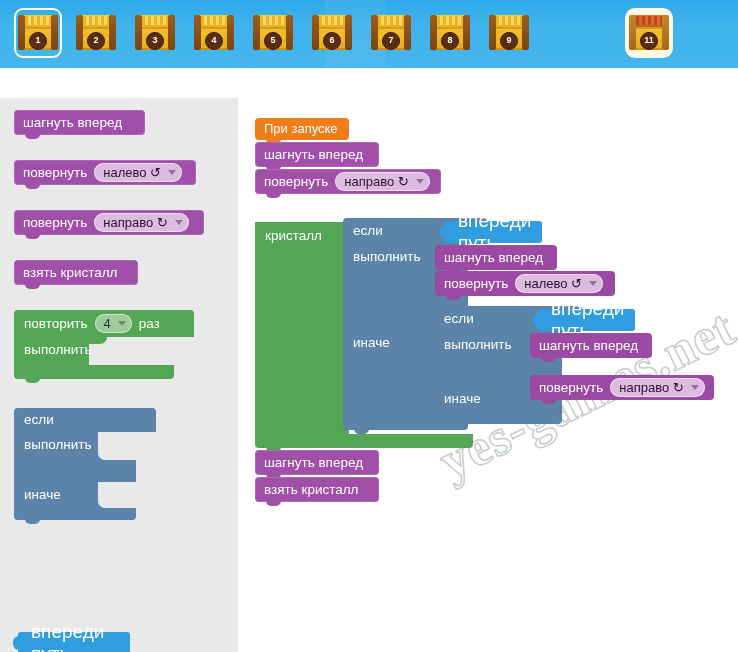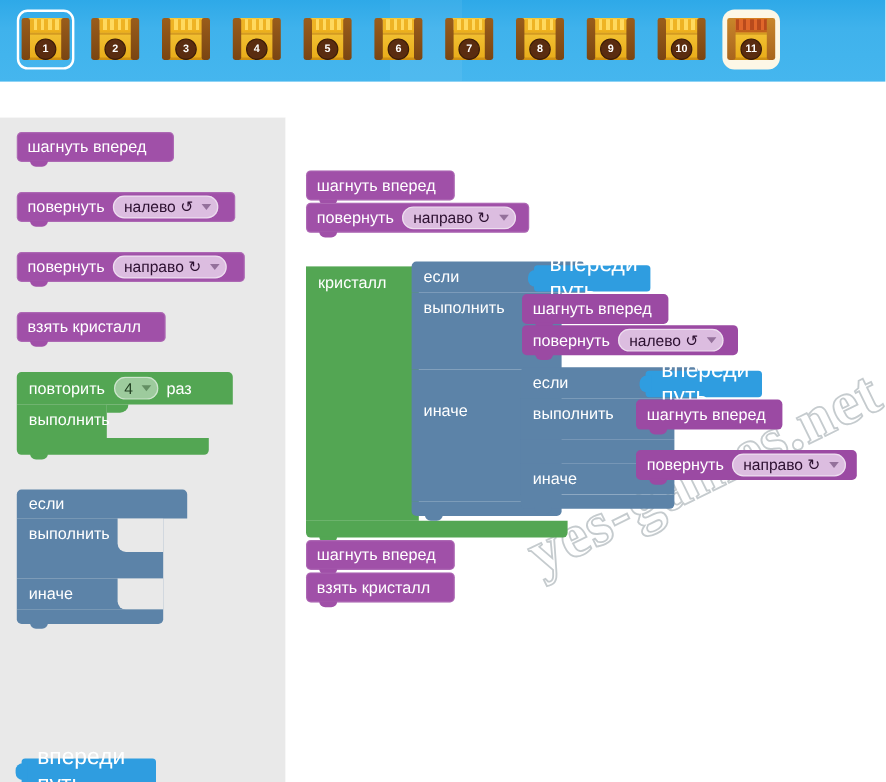--- a/index.html
+++ b/index.html
@@ -57,21 +57,21 @@
     position:absolute;left:50%;top:17px;transform:translateX(-50%);
     width:16px;height:16px;border-radius:50%;
     background:#5a2c10;border:1px solid #3c1c08;
     color:#fff;font-size:9px;line-height:14px;text-align:center;
     font-family:"Liberation Sans",sans-serif;font-weight:bold;
   }
   .lvl.current{
     border:2px solid #ffffff;border-radius:9px;
   }
   .lvl.locked{
-    background:#fdf7e6;border-radius:10px;
+    background:#fdf7e6;border-radius:10px;margin-left:23px;
   }
   .lvl.locked .chest-lid{
     background:linear-gradient(to bottom,#d8801f,#b8571a);
   }
   .lvl.locked .chest-lid:after{
     background:repeating-linear-gradient(90deg,#e0662a 0 3px,#b94a1c 3px 6px);
   }
   .lvl.locked .chest-body{
     background:linear-gradient(to bottom,#f2c133 0%,#e8ab18 100%);
   }
@@ -257,29 +257,20 @@
         <div class="chest-badge">8</div>
       </div>
     </div>
     <div class="lvl" style="left:485px">
       <div class="chestwrap">
         <div class="chest-lid"></div>
           <div class="chest-body"></div>
         <div class="chest-side l"></div>
           <div class="chest-side r"></div>
         <div class="chest-badge">9</div>
-      </div>
-    </div>
-    <div class="lvl" style="left:544px">
-      <div class="chestwrap">
-        <div class="chest-lid"></div>
-          <div class="chest-body"></div>
-        <div class="chest-side l"></div>
-          <div class="chest-side r"></div>
-        <div class="chest-badge">10</div>
       </div>
     </div>
     <div class="lvl locked" style="left:602px">
       <div class="chestwrap">
         <div class="chest-lid"></div>
           <div class="chest-body"></div>
         <div class="chest-side l"></div>
           <div class="chest-side r"></div>
         <div class="chest-badge">11</div>
       </div>
@@ -344,20 +335,23 @@
     <div class="blk bool" style="left:18px;top:534px;width:112px;position:absolute">
       <span>впереди путь</span>
     </div>
 
   </div>
 
   <div id="canvas">
 
     <div id="watermark">yes-games.net</div>
 
+    <div class="blk stmt orange" style="left:17px;top:20px;width:94px;height:22px">
+      <span class="txt" style="line-height:22px;font-size:13px">При запуске</span>
+    </div>
 
     <div class="blk stmt purple" style="left:17px;top:44px;width:124px">
       <span class="txt">шагнуть вперед</span>
     </div>
 
     <div class="blk stmt purple" style="left:17px;top:71px;width:186px">
       <span class="txt">повернуть</span>
       <span class="field">
         <span>направо ↻</span>
         <span class="caret"></span>

